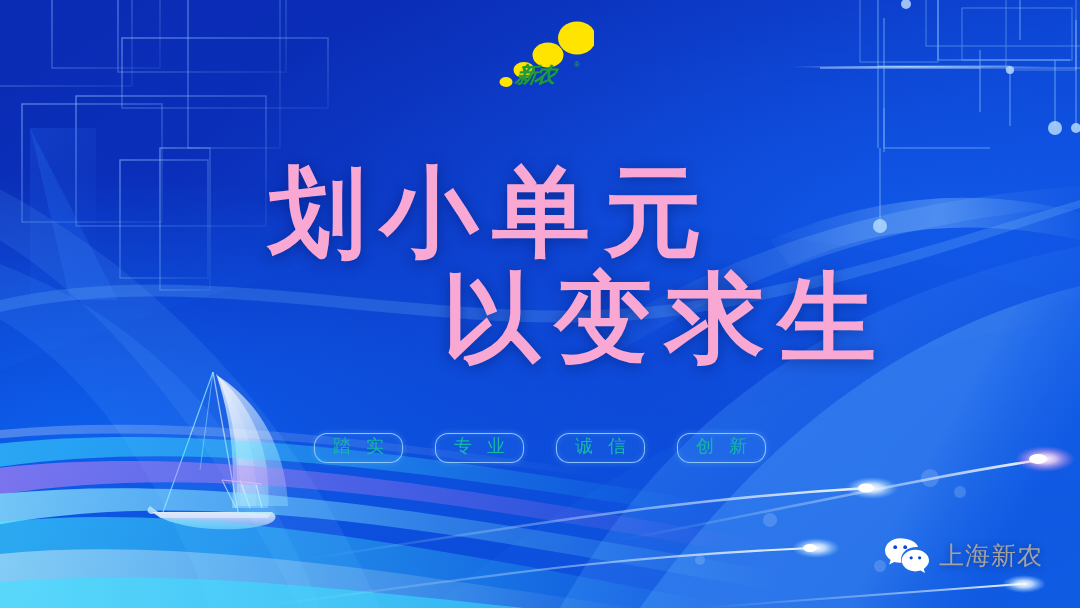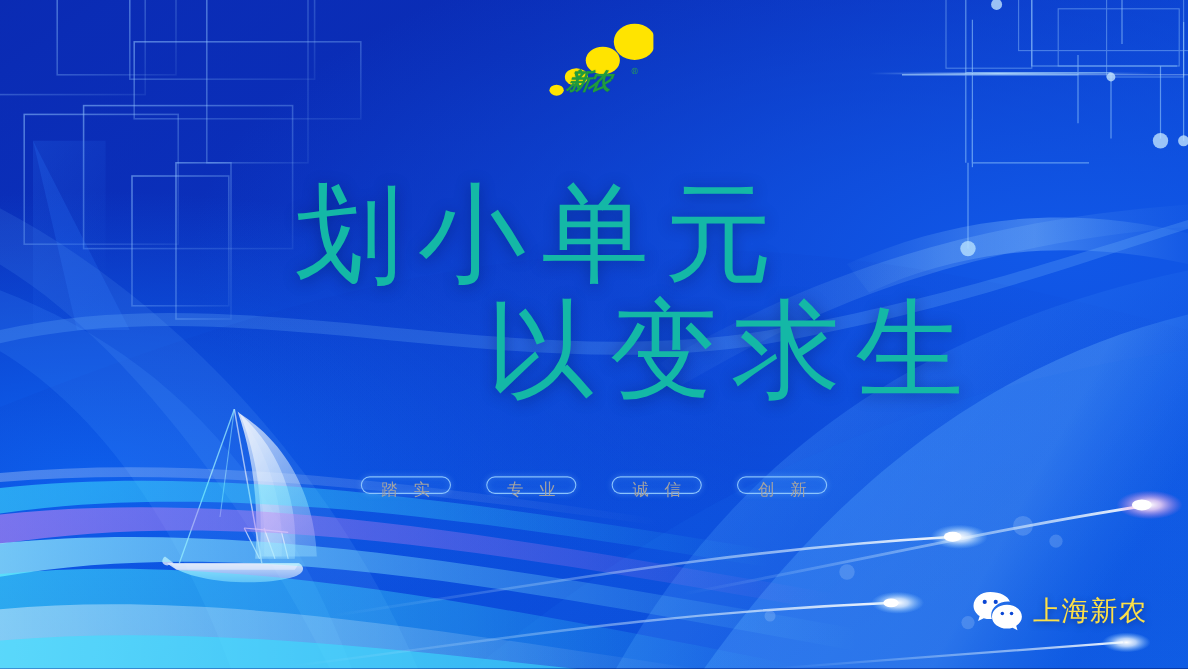--- a/index.html
+++ b/index.html
@@ -62,23 +62,23 @@
   #logo-reg {
     position: absolute;
     left: 574px;
     top: 60px;
     color: #2aa84c;
     font-size: 8px;
   }
 
   .headline {
     position: absolute;
-    color: #14b8a6;
+    color: #f9a8d4;
     font-family: "Liberation Serif", "DejaVu Serif", serif;
-    font-weight: 400;
+    font-weight: 700;
     white-space: nowrap;
     text-shadow: 0 2px 14px rgba(2,20,90,.45);
   }
   #headline-1 {
     left: 268px;
     top: 148px;
     font-size: 98px;
     letter-spacing: 14px;
   }
   #headline-2 {
@@ -105,46 +105,46 @@
     position: absolute;
     left: 0;
     right: 0;
     top: 433px;
     display: flex;
     justify-content: center;
     gap: 32px;
   }
   .tag-chip {
     min-width: 72px;
-    height: 16px;
+    height: 30px;
     line-height: 24px;
     padding: 0 13px;
     box-sizing: border-box;
     border: 1px solid rgba(150,205,255,.92);
     border-radius: 13px;
-    color: #a3a3a3;
-    font-size: 15px;
+    color: #14b8a6;
+    font-size: 18px;
     letter-spacing: 5px;
     text-indent: 5px;
     text-align: center;
     white-space: nowrap;
     background: rgba(60,140,250,.14);
     box-shadow: 0 0 6px rgba(120,190,255,.35), inset 0 0 6px rgba(120,190,255,.18);
   }
 
   #wechat-block {
     position: absolute;
     left: 884px;
     top: 536px;
     display: flex;
     align-items: center;
     gap: 9px;
   }
   #wechat-label {
-    color: #fde047;
+    color: #a3a3a3;
     font-size: 25px;
     letter-spacing: 1px;
     white-space: nowrap;
     text-shadow: 0 1px 6px rgba(2,20,90,.5);
     text-align: center;
   }
 </style>
 </head>
 <body>
 

